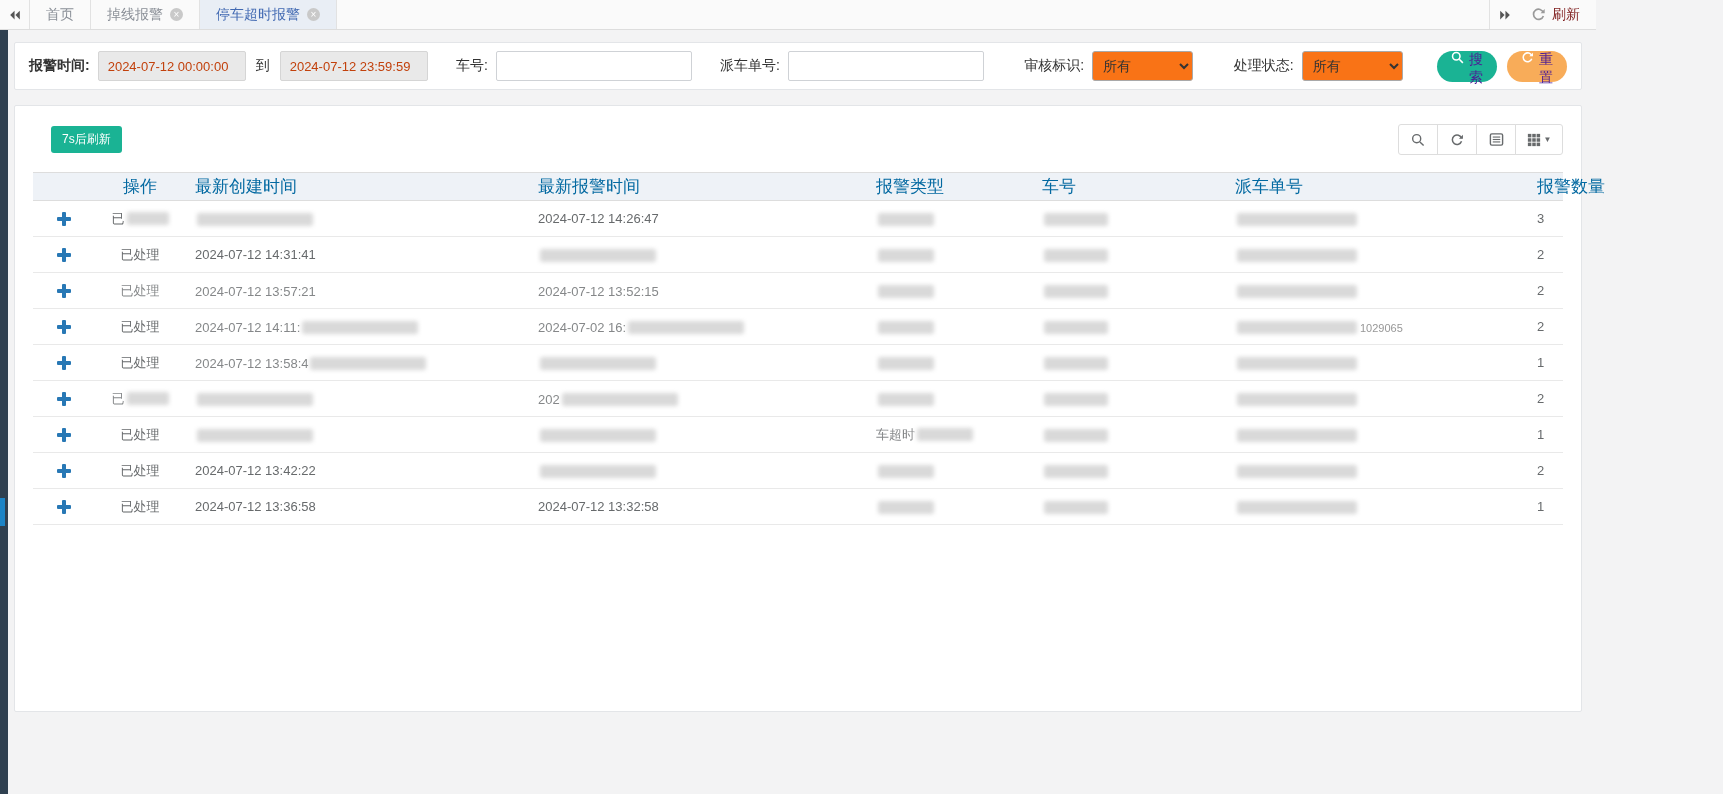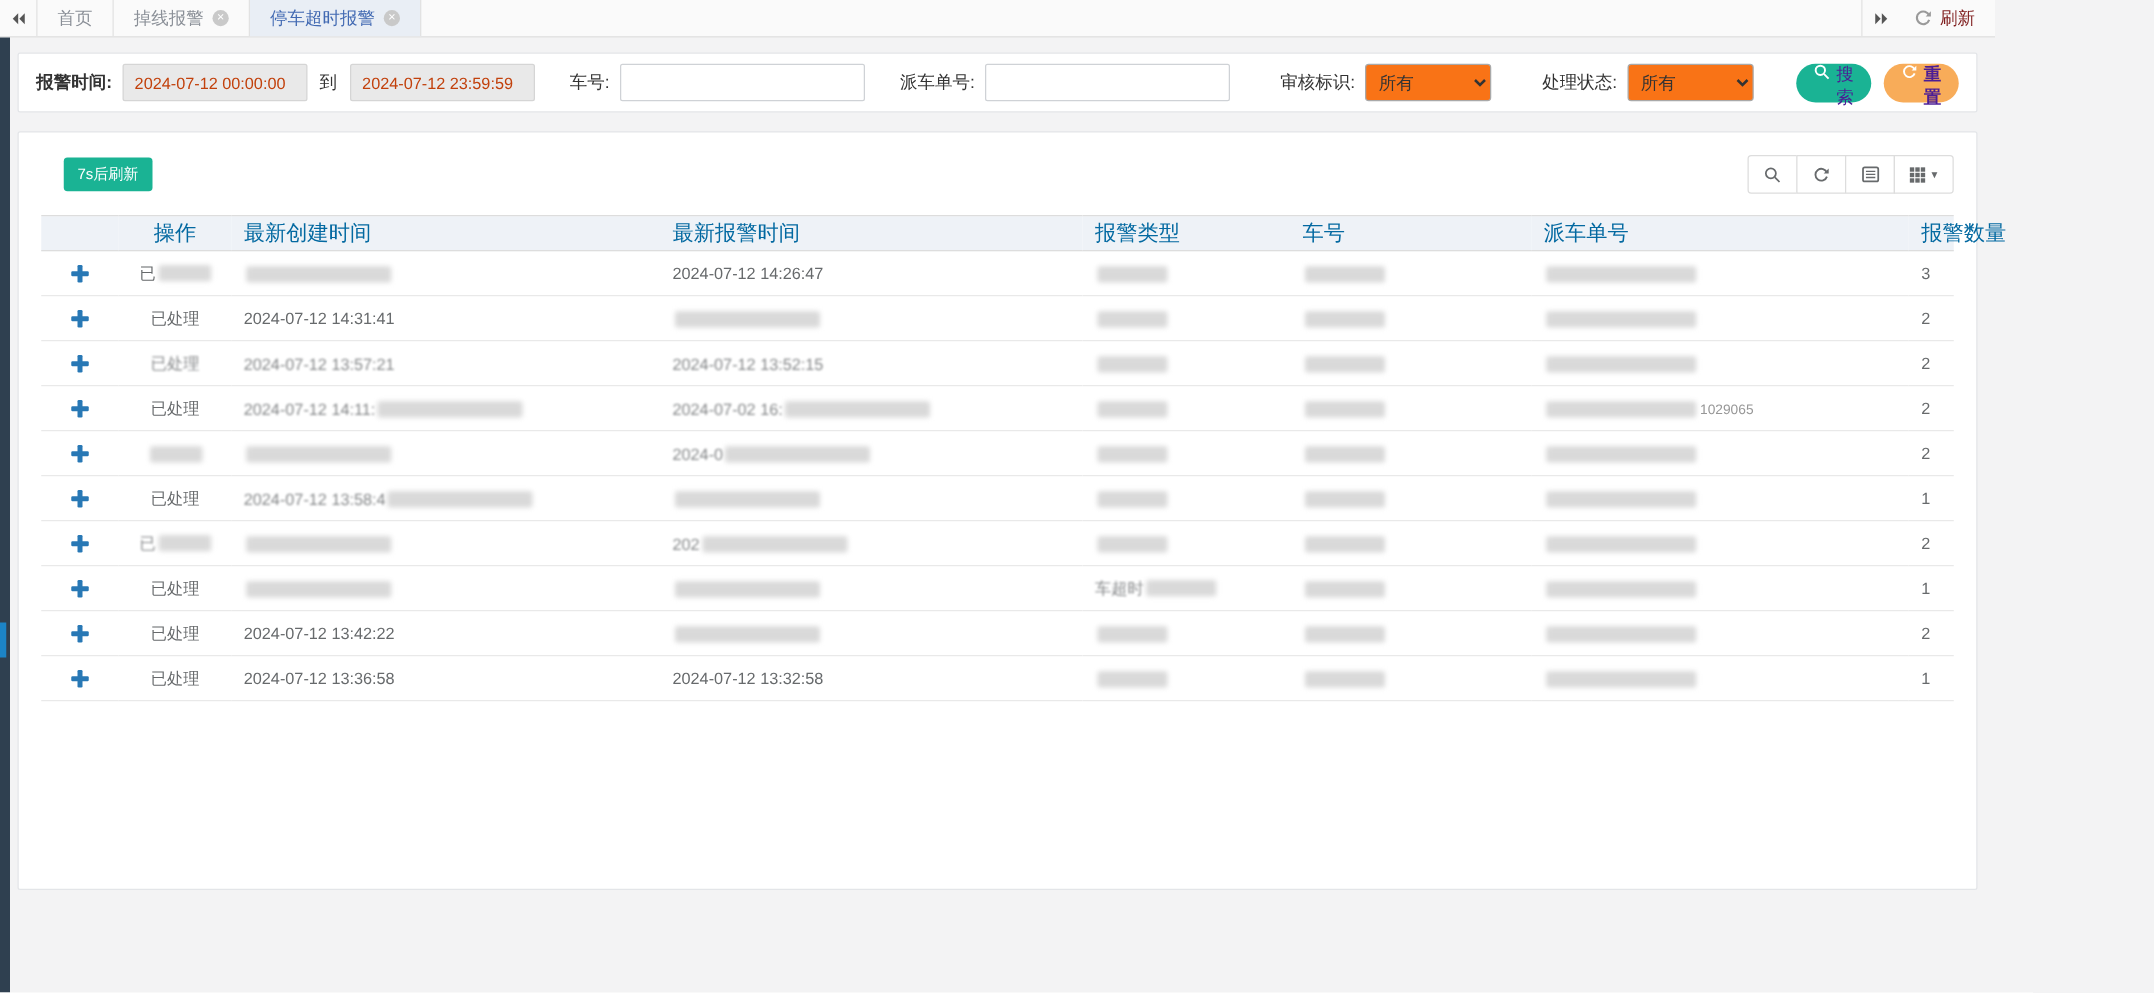--- a/index.html
+++ b/index.html
@@ -28,21 +28,21 @@
   
   .flabel { color:#333; font-size:14px; margin:0 8px 0 0; white-space:nowrap; }
   .flabel.strong { font-weight:700; }
   .date-input { width:148px; height:30px; background:#e9e9e9; border:1px solid #d5d5d5; border-radius:2px; padding:0 9px; font-size:13px; color:#c2410c; font-family:inherit; }
   .to-label { margin:0 10px; color:#333; font-size:14px; }
   .text-input { width:200px; height:30px; background:#fff; border:1px solid #cfd2d6; border-radius:2px; padding:0 9px; font-size:13px; color:#333; font-family:inherit; }
   .sel { width:144px; height:30px; border:1px solid #a9a9a9; border-radius:3px; background:#f97316; font-size:14px; color:#333; padding:0 6px; font-family:inherit; }
   .gap-lg { width:42px; } .gap-xl { width:60px; }
   .pill-btn { height:31px; border:none; border-radius:16px; color:#4c1d95; font-size:14px; padding:0 14px; display:inline-flex; gap:5px; cursor:pointer; font-family:inherit; }
   .btn-search { background:#1ab394; margin-left:34px; }
-  .btn-reset { background:#f8ac59; margin-left:10px;font-weight:bold; }
+  .btn-reset { background:#f8ac59; margin-left:10px; }
 
   
   .toolbar-row { display:flex; align-items:center; justify-content:space-between; height:31px; }
   .btn-countdown { background:#1ab394; color:#fff; border:none; border-radius:3px; font-size:12px; padding:0 11px; height:27px; margin-left:18px; cursor:pointer; font-family:inherit; }
   .btn-group { display:flex; }
   .tool-btn { width:40px; height:31px; background:#fff; border:1px solid #ddd; display:flex; align-items:center; justify-content:center; color:#676a6c; cursor:pointer; margin-left:-1px; gap:3px; }
   .tool-btn:first-child { border-radius:3px 0 0 3px; margin-left:0; }
   .tool-btn:last-child { border-radius:0 3px 3px 0; width:48px; }
   .caret-down { font-size:8px; color:#676a6c; }
 
@@ -276,30 +276,20 @@
             <td class="c-st"><span class="tx">已处理</span></td>
             <td class="c-cr"><span class="tx smear">2024-07-12 14:11:</span><span class="blk"></span></td>
             <td class="c-al"><span class="tx smear">2024-07-02 16:</span><span class="blk"></span></td>
             <td class="c-ty"><span class="blk"></span></td>
             <td class="c-ve"><span class="blk"></span></td>
             <td class="c-or"><span class="blk"></span><span class="frag">1029065</span></td>
             <td class="c-n">2</td>
           </tr>
           <tr>
             <td class="c-ex"><span class="plus"></span></td>
-            <td class="c-st"><span class="blk"></span></td>
-            <td class="c-cr"><span class="blk"></span></td>
-            <td class="c-al"><span class="tx smear">2024-0</span><span class="blk"></span></td>
-            <td class="c-ty"><span class="blk"></span></td>
-            <td class="c-ve"><span class="blk"></span></td>
-            <td class="c-or"><span class="blk"></span></td>
-            <td class="c-n">2</td>
-          </tr>
-          <tr>
-            <td class="c-ex"><span class="plus"></span></td>
             <td class="c-st"><span class="tx">已处理</span></td>
             <td class="c-cr"><span class="tx smear">2024-07-12 13:58:4</span><span class="blk"></span></td>
             <td class="c-al"><span class="blk"></span></td>
             <td class="c-ty"><span class="blk"></span></td>
             <td class="c-ve"><span class="blk"></span></td>
             <td class="c-or"><span class="blk"></span></td>
             <td class="c-n">1</td>
           </tr>
           <tr>
             <td class="c-ex"><span class="plus"></span></td>

